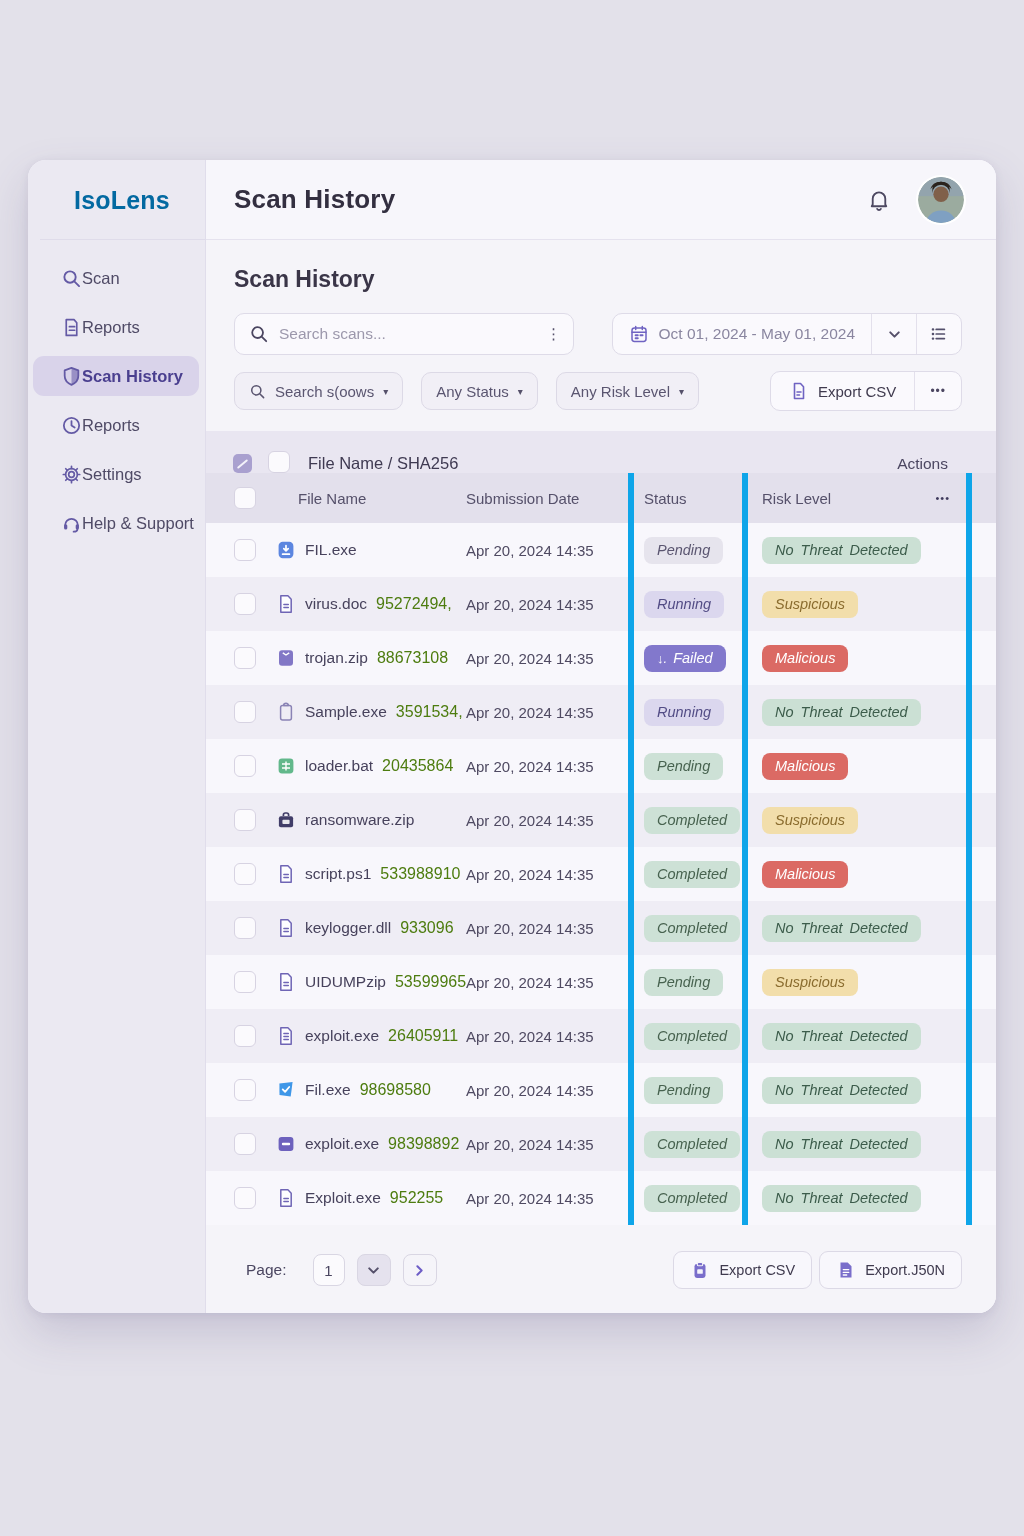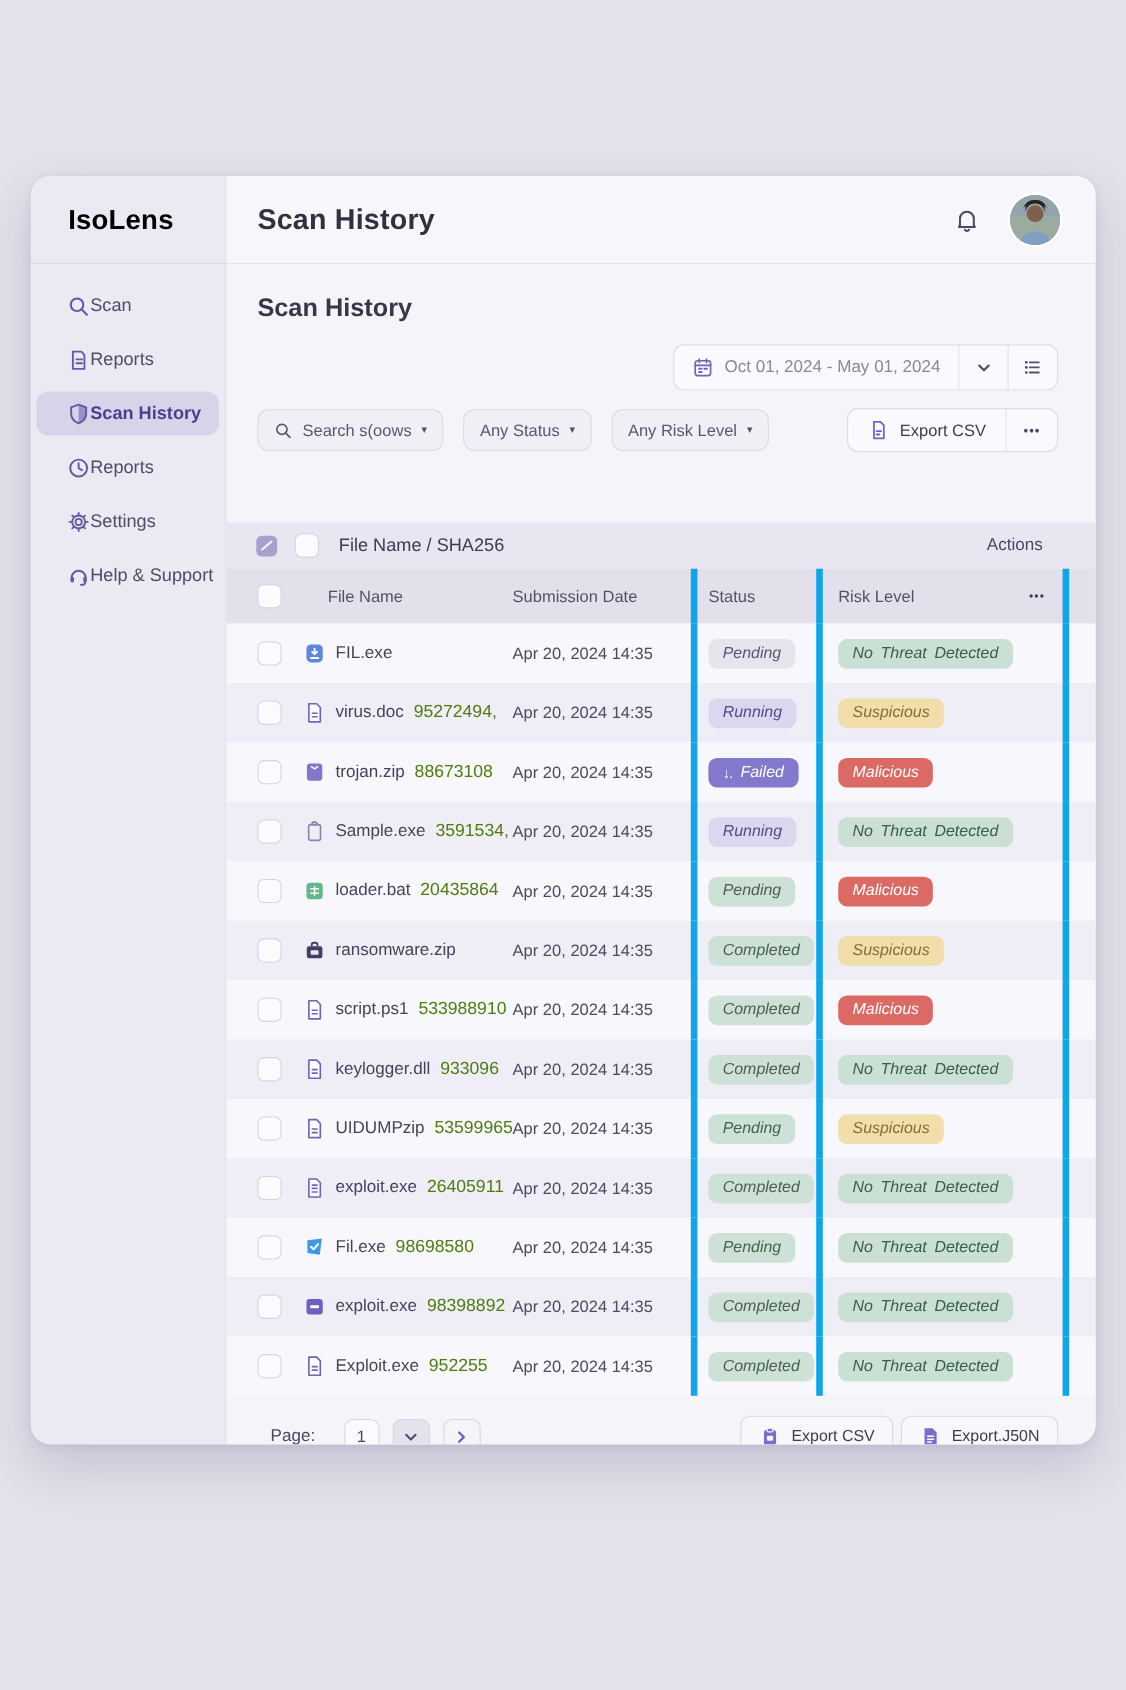--- a/index.html
+++ b/index.html
@@ -7,21 +7,21 @@
     font-family:"Liberation Sans", sans-serif; background:#e3e1ea; color:#4b4661; }
 
   .card { position:absolute; left:28px; top:160px; width:968px; height:1153px;
     background:#f5f4f9; border-radius:18px; overflow:hidden;
     box-shadow:0 20px 45px rgba(85,75,125,.20), 0 2px 8px rgba(85,75,125,.10);
     display:grid; grid-template-columns:178px 1fr; }
 
   
   .sidebar { background:#ebe9f2; border-right:1px solid #e0ddeb; display:flex; flex-direction:column; }
   .logo { height:80px; line-height:80px; padding-left:34px; font-size:25px; font-weight:700;
-    color:#000000; border-bottom:1px solid #dfdcea; letter-spacing:.2px; }
+    color:#0369a1; border-bottom:1px solid #dfdcea; letter-spacing:.2px;margin-left:12px; }
   .nav { padding-top:18px; display:flex; flex-direction:column; gap:9px; }
   .nav-item { position:relative; height:40px; display:flex; align-items:center; gap:0;
     padding-left:28px; margin:0 6px 0 5px; border-radius:11px; color:#4f4a66; font-size:16.5px;
     white-space:nowrap; overflow:hidden; cursor:pointer; }
   .nav-item .nicon { width:21px; height:21px; flex:0 0 21px; color:#645aa5; display:inline-flex; }
   .nav-item .nicon svg { width:100%; height:100%; }
   .nav-item.active { background:#d9d3ea; color:#4a3f8f; font-weight:600; }
   .nav-item.active::before { content:""; position:absolute; left:-5px; top:3px; bottom:3px;
     width:4px; border-radius:3px; background:#7a68c8; }
 
@@ -61,22 +61,22 @@
   .chip .caret { font-size:10px; color:#55506a; }
   .export-wrap { margin-left:auto; height:40px; background:#faf9fd; border:1px solid #dedbe8;
     border-radius:10px; display:flex; align-items:center; }
   .export-btn { display:flex; align-items:center; gap:9px; padding:0 18px; font-size:15px;
     color:#3f3a4e; cursor:pointer; height:100%; }
   .dots-btn { padding:0 15px; letter-spacing:1px; font-size:12px; color:#4b4661; cursor:pointer;
     height:100%; display:flex; align-items:center; }
 
   
   .table { margin-top:20px; }
-  .select-bar { height:42px; background:#e9e6f1; display:flex; align-items:center;
-    padding:0 48px 0 27px; gap:16px;margin-top:44px; }
+  .select-bar { height:42px; background:#e9e6f1; display:flex; align-items:flex-end;
+    padding:0 48px 0 27px; gap:16px; }
   .slash-box { width:19px; height:19px; border-radius:5px; background:#a9a0cf; position:relative; cursor:pointer; }
   .slash-box::after { content:""; position:absolute; left:3px; top:8.5px; width:13px; height:2px;
     background:#f4f2fa; transform:rotate(-40deg); border-radius:2px; }
   .cbox { width:22px; height:22px; border-radius:6px; background:#fbfafd; border:1.5px solid #d7d3e2; cursor:pointer; }
   .select-title { font-size:16.5px; color:#3f3a52; margin-left:2px; }
   .actions-label { margin-left:auto; font-size:15.5px; color:#4b4661; }
 
   .tgrid { display:grid; grid-template-columns:42px 190px 162px 114px 1fr 30px;
     align-items:center; padding-left:28px; }
   .col-header { height:50px; background:#e3e0ec; font-size:15px; color:#55506a; }
@@ -220,20 +220,30 @@
                 <path d="M24 5c6 0 10 3 11 8-2-4-6-5-11-5s-9 1-11 5c1-5 5-8 11-8z" fill="#2b231d"></path>
               </g>
             </svg></span>
       </div>
     </header>
 
     <div class="content">
       <h2 class="section-title">Scan History</h2>
 
       <div class="frow1">
+        <div class="search-box">
+          <span class="i20">
+              <svg viewBox="0 0 20 20">
+                <circle cx="8.6" cy="8.6" r="5.4" fill="none" stroke="currentColor" stroke-width="1.8"></circle>
+                <line x1="12.9" y1="12.9" x2="17.2" y2="17.2" stroke="currentColor" stroke-width="1.8" stroke-linecap="round"></line>
+              </svg>
+            </span>
+          <input type="text" placeholder="Search scans..." style="">
+          <span class="kebab">⋮</span>
+        </div>
         <div class="date-box">
           <div class="date-main">
             <span class="i20">
                 <svg viewBox="0 0 20 20" stroke="#6f63c2" stroke-width="1.5" stroke-linecap="round" stroke-linejoin="round" fill="none">
                   <rect x="3" y="4" width="14" height="13.5" rx="2.4"></rect>
                   <path d="M6.7 2.4v3.2M13.3 2.4v3.2M3 8.2h14"></path>
                   <path d="M6.6 11.2h2.2M6.6 14.2h2.2M11.4 11.2h2.2" stroke-width="1.9"></path>
                 </svg>
               </span>
             <span>Oct 01, 2024 - May 01, 2024</span>

